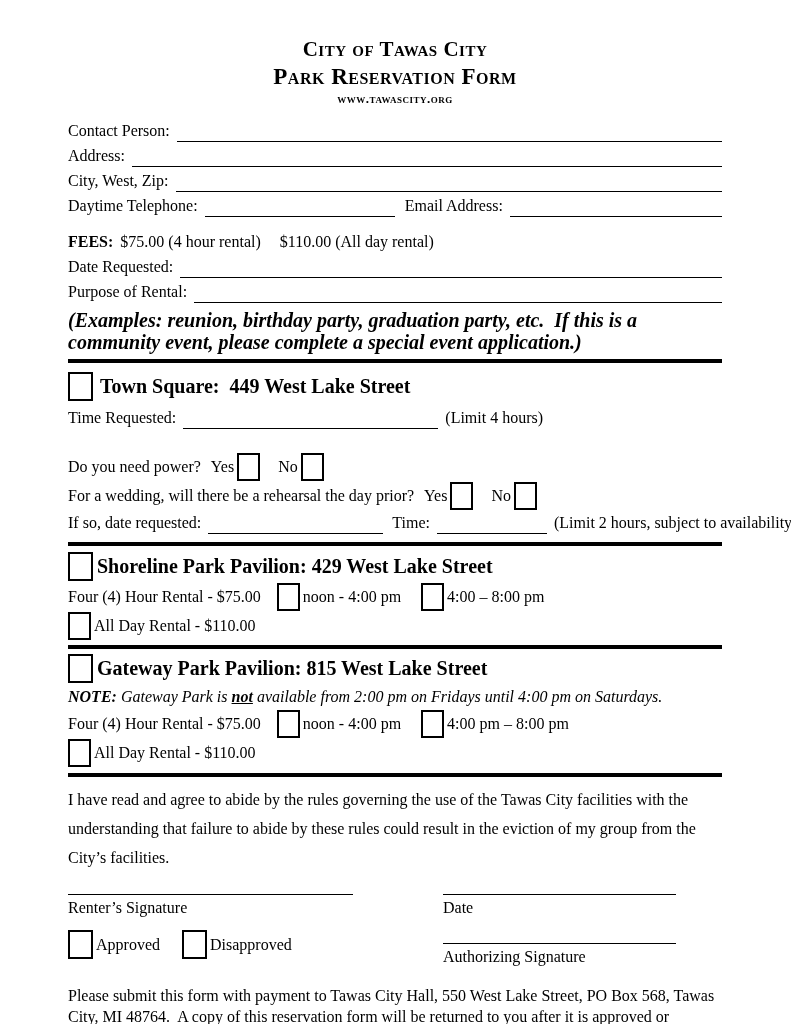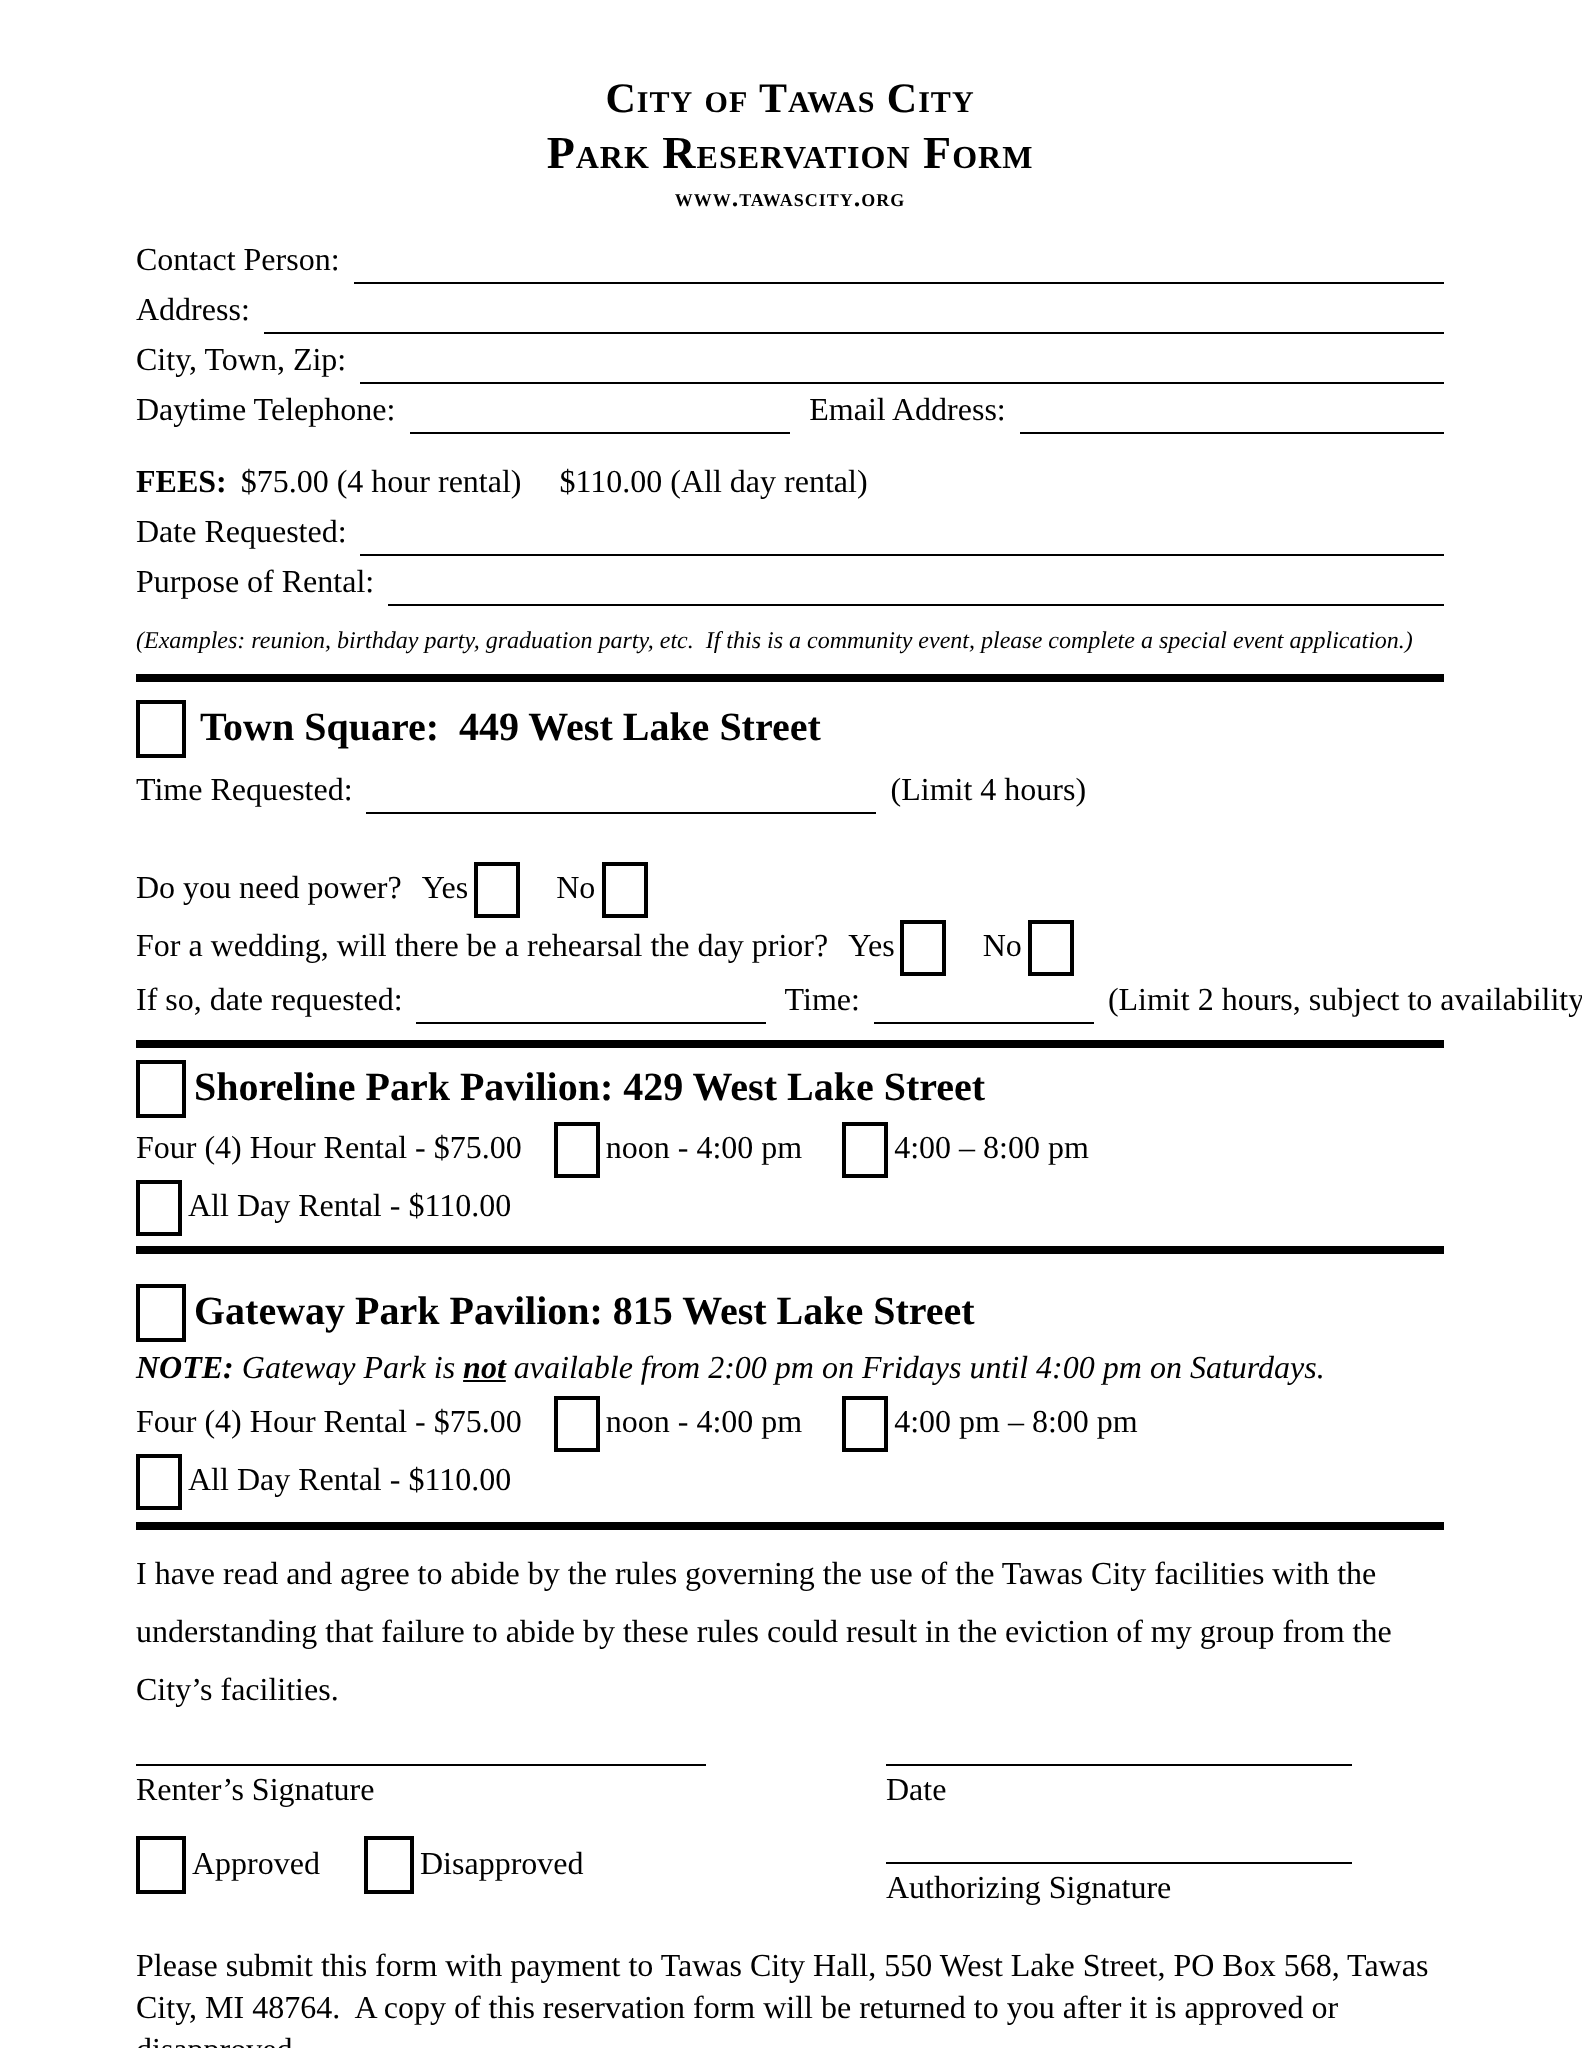--- a/index.html
+++ b/index.html
@@ -22,21 +22,21 @@
   .frow { display:flex; align-items:flex-end; }
   .flabel { white-space:nowrap; padding-right:7px; line-height:22px; }
   .fline { flex:1 1 auto; border-bottom:1px solid #000; height:19px; }
   .fline.fixed { flex:0 0 auto; }
   .mt3 { margin-top:3px; } .mt6 { margin-top:6px; } .mt14 { margin-top:14px; }
 
   .inline-note { white-space:nowrap; padding-left:7px; line-height:22px; }
 
   b.lbl { font-weight:bold; }
 
-  .examples { margin-top:6px; font-weight:normal; font-style:italic; font-size:12px; line-height:22px; }
+  .examples { margin-top:6px; font-weight:bold; font-style:italic; font-size:20px; line-height:22px; }
 
   .rule { height:4px; background:#000; margin-top:6px; }
 
   
   .sec-head { display:flex; align-items:center; margin-top:8px; }
   .sec-title { font-size:20px; font-weight:bold; margin-left:7px; white-space:pre-wrap; }
 
   .cb { display:inline-block; flex:0 0 auto; width:23px; height:28px; border:2px solid #000; background:#fff; vertical-align:middle; }
   .cb-lg { width:25px; height:29px; }
 
@@ -74,21 +74,21 @@
 
   <div class="frow mt14">
     <span class="flabel">Contact Person:</span>
     <span class="fline"></span>
   </div>
   <div class="frow mt3">
     <span class="flabel">Address:</span>
     <span class="fline"></span>
   </div>
   <div class="frow mt3">
-    <span class="flabel">City, Town, Zip:</span>
+    <span class="flabel">City, West, Zip:</span>
     <span class="fline"></span>
   </div>
   <div class="frow mt3">
     <span class="flabel">Daytime Telephone:</span>
     <span class="fline fixed" style="width:190px;"></span>
     <span class="flabel" style="padding-left:10px;">Email Address:</span>
     <span class="fline"></span>
   </div>
 
   <div class="frow mt14">
@@ -152,21 +152,21 @@
     <span class="cb gap20"></span>
     <span class="txt gap2">4:00 – 8:00 pm</span>
   </div>
   <div class="crow" style="margin-top:1px;">
     <span class="cb"></span>
     <span class="txt gap2">All Day Rental - $110.00</span>
   </div>
 
   <div class="rule" style="margin-top:5px;"></div>
 
-  <div class="sec-head" style="margin-top:15px;">
+  <div class="sec-head" style="margin-top:5px;">
     <span class="cb cb-lg"></span>
     <span class="sec-title" style="margin-left:4px;">Gateway Park Pavilion: 815 West Lake Street</span>
   </div>
   <div class="note-line" style="margin-top:3px;font-style:italic;">
     <b>NOTE:</b><span class="pre"> Gateway Park is </span><span class="und">not</span><span class="pre"> available from 2:00 pm on Fridays until 4:00 pm on Saturdays.</span>
   </div>
   <div class="crow" style="margin-top:2px;">
     <span class="txt">Four (4) Hour Rental - $75.00</span>
     <span class="cb gap16"></span>
     <span class="txt gap2">noon - 4:00 pm</span>

